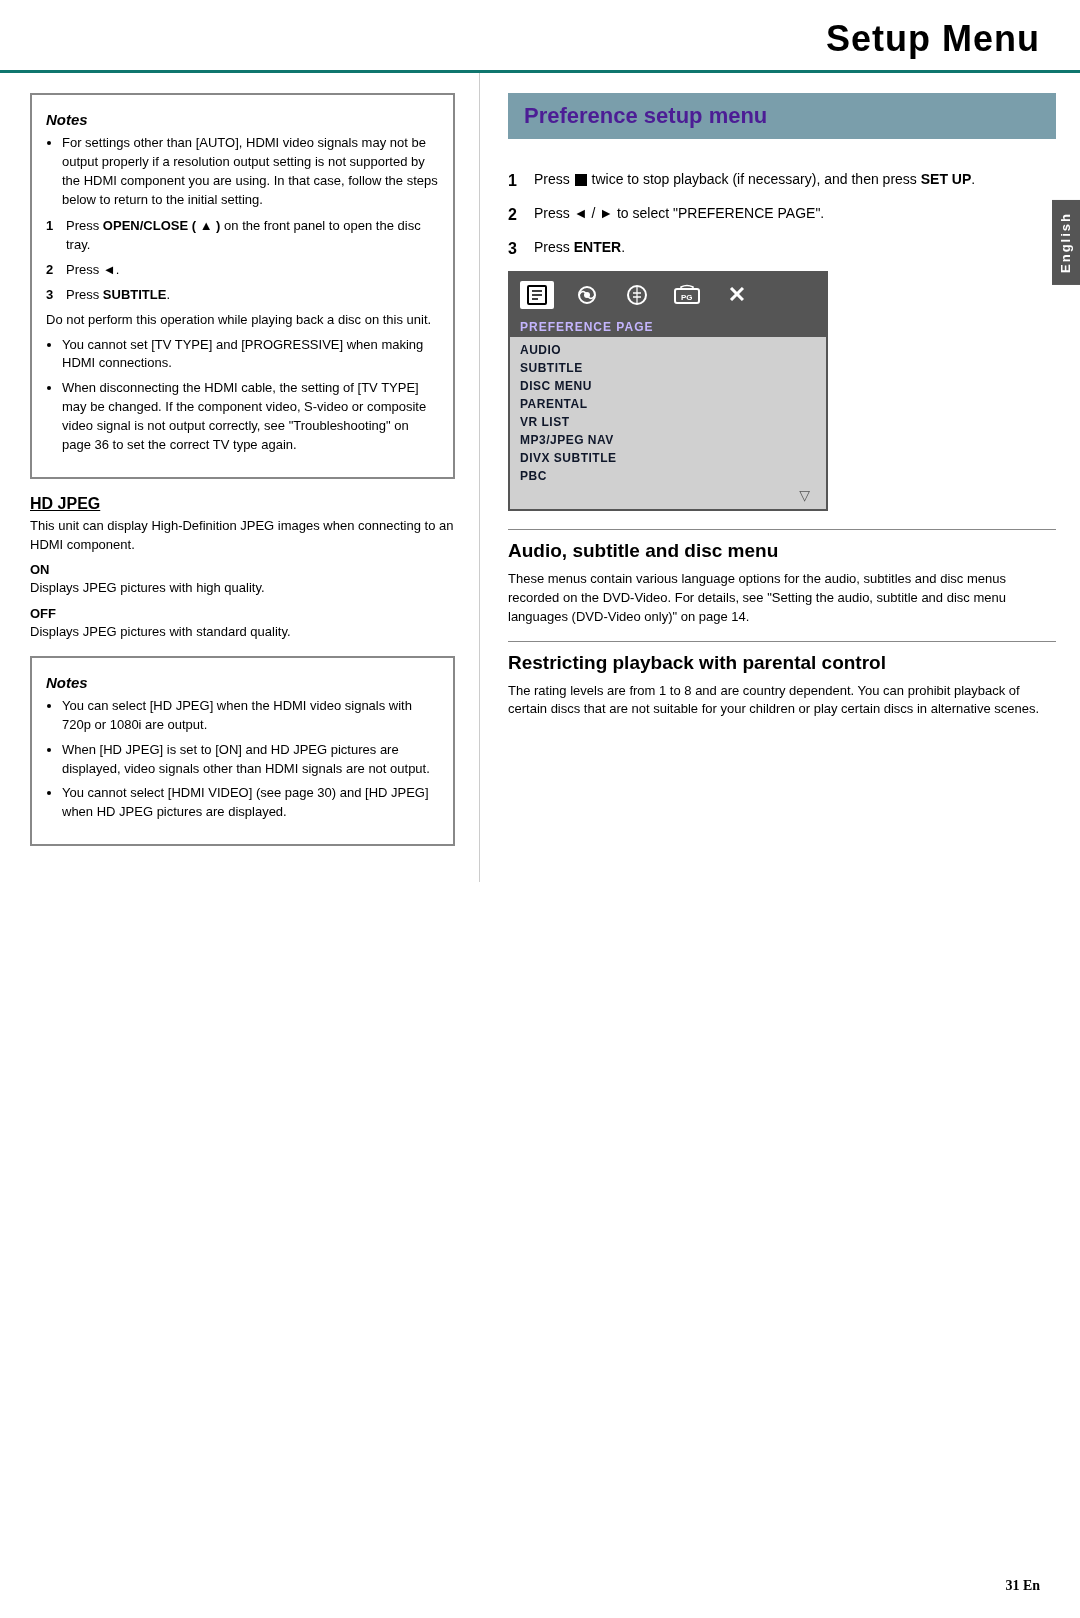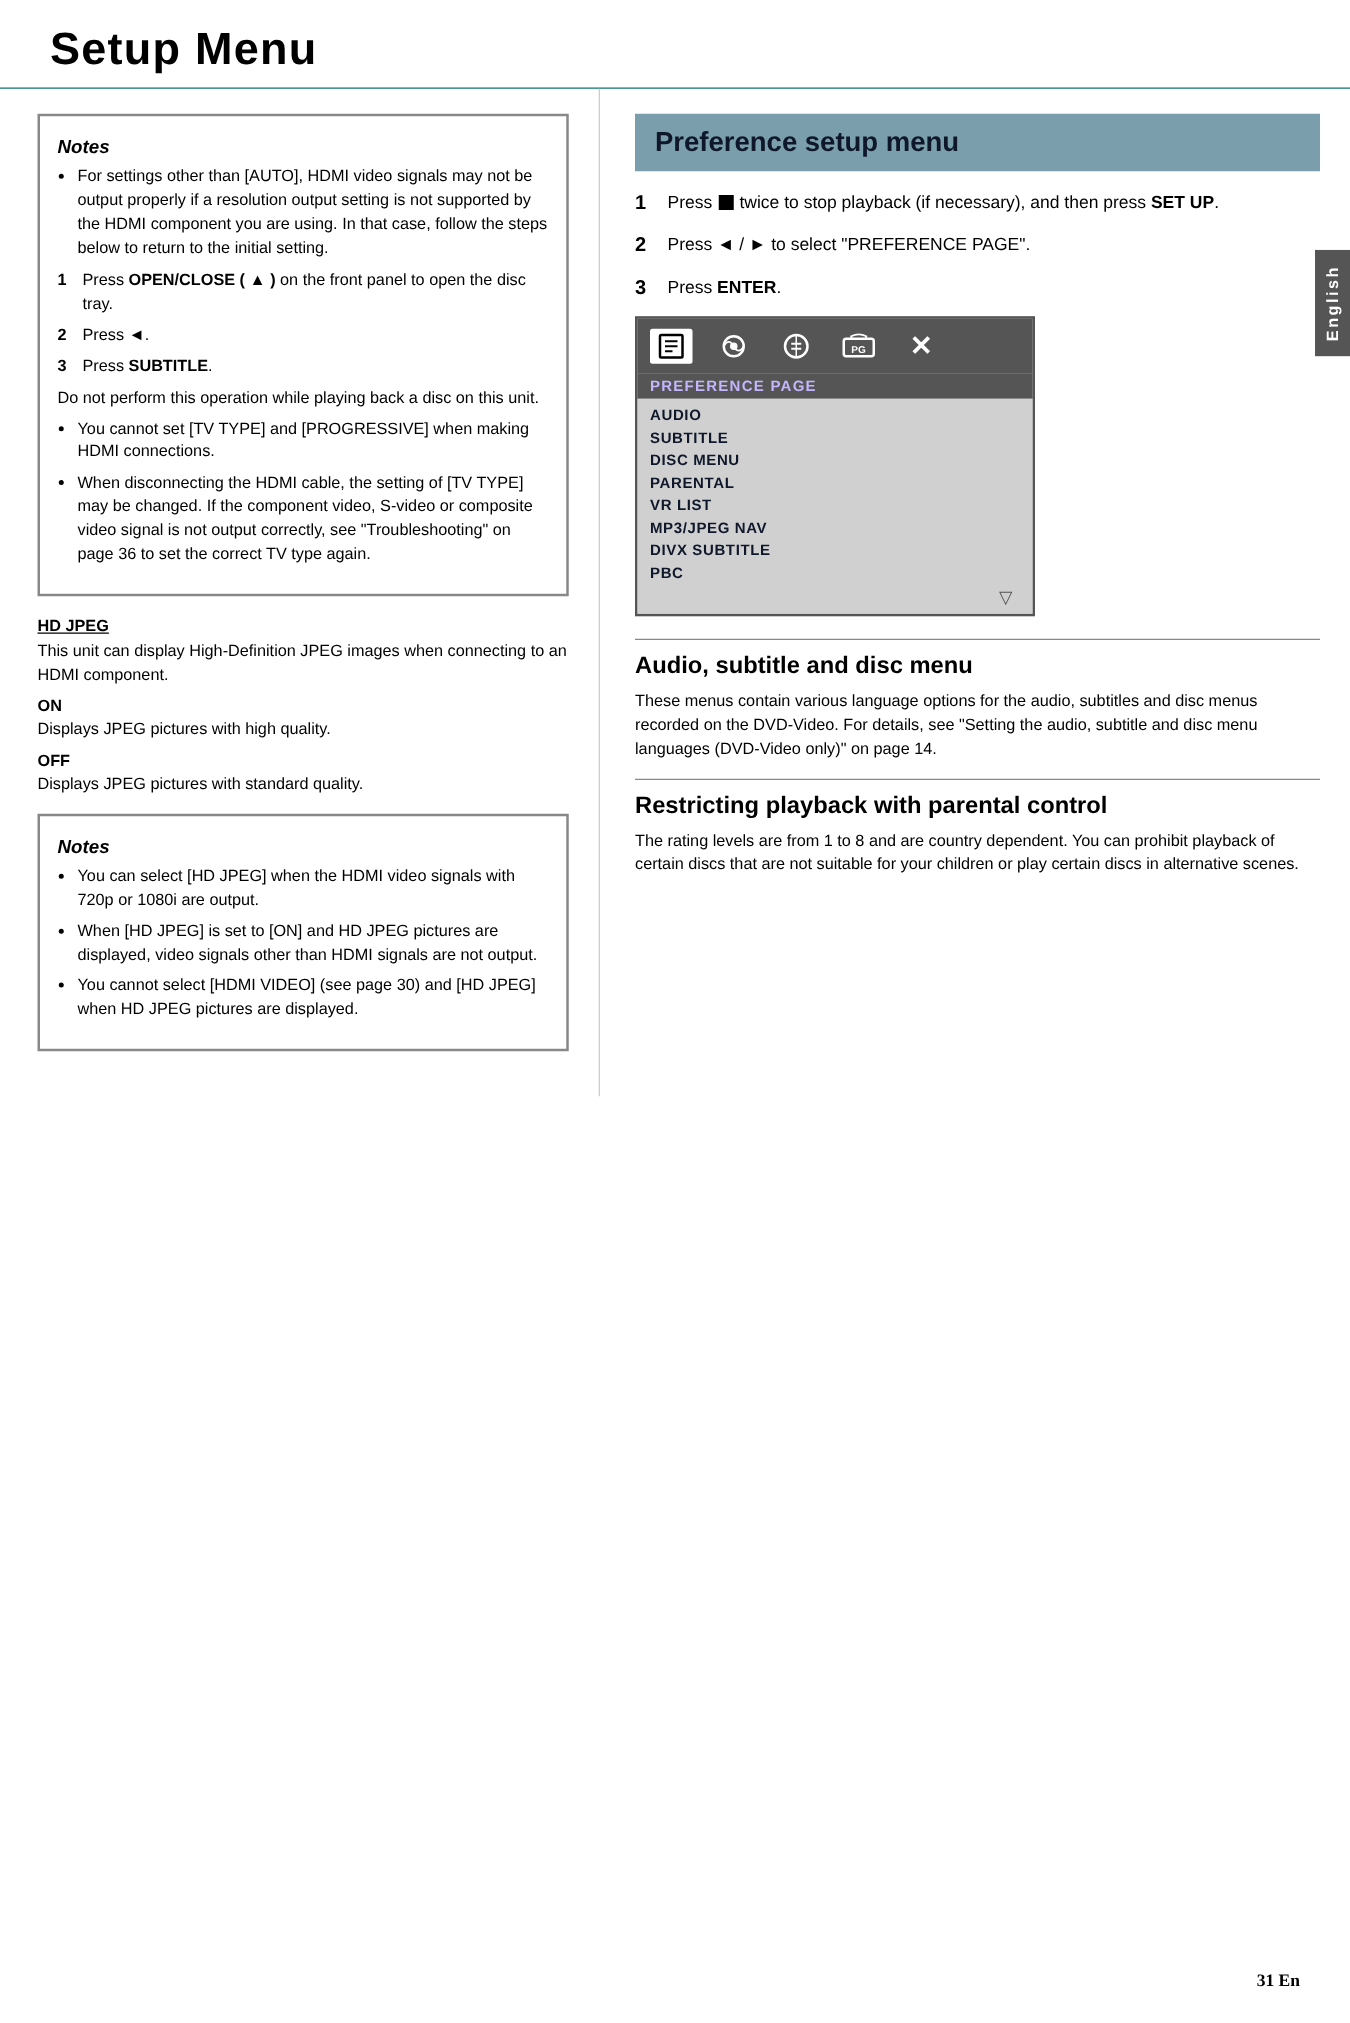--- a/index.html
+++ b/index.html
@@ -9,23 +9,24 @@
       background: #fff;
       font-family: Arial, Helvetica, sans-serif;
       font-size: 14px;
       color: #000;
       position: relative;
     }
 
     
     .page-header {
       display: flex;
+      justify-content: flex-end;
       align-items: center;
       padding: 18px 40px 10px 40px;
-      border-bottom: 1px solid #0f766e;
+      border-bottom: 3px solid #0f766e;
       margin-bottom: 0;
     }
     .page-title {
       font-size: 36px;
       font-weight: bold;
       letter-spacing: 1px;
     }
 
     
     .english-tab {
@@ -93,21 +94,21 @@
     }
     .step-num {
       font-weight: bold;
       min-width: 16px;
       margin-right: 4px;
     }
 
     
     .section-heading {
       font-weight: bold;
-      font-size: 13px;
+      font-size: 16px;
       margin-top: 12px;
       margin-bottom: 4px;
       text-decoration: underline;
     }
 
     .sub-heading {
       font-weight: bold;
       font-size: 13px;
       margin-top: 8px;
       margin-bottom: 2px;
@@ -118,22 +119,22 @@
       line-height: 1.45;
       margin-bottom: 6px;
     }
 
     
     .pref-header {
       background: #7a9eab;
       padding: 10px 16px;
       font-size: 22px;
       font-weight: bold;
-      margin-bottom: 14px;
-      color: #0f172a;
+      margin-bottom: 30px;
+      color: #4c1d95;
     }
 
     
     .right-step {
       display: flex;
       margin-bottom: 10px;
       font-size: 14px;
       line-height: 1.5;
     }
     .right-step-num {

